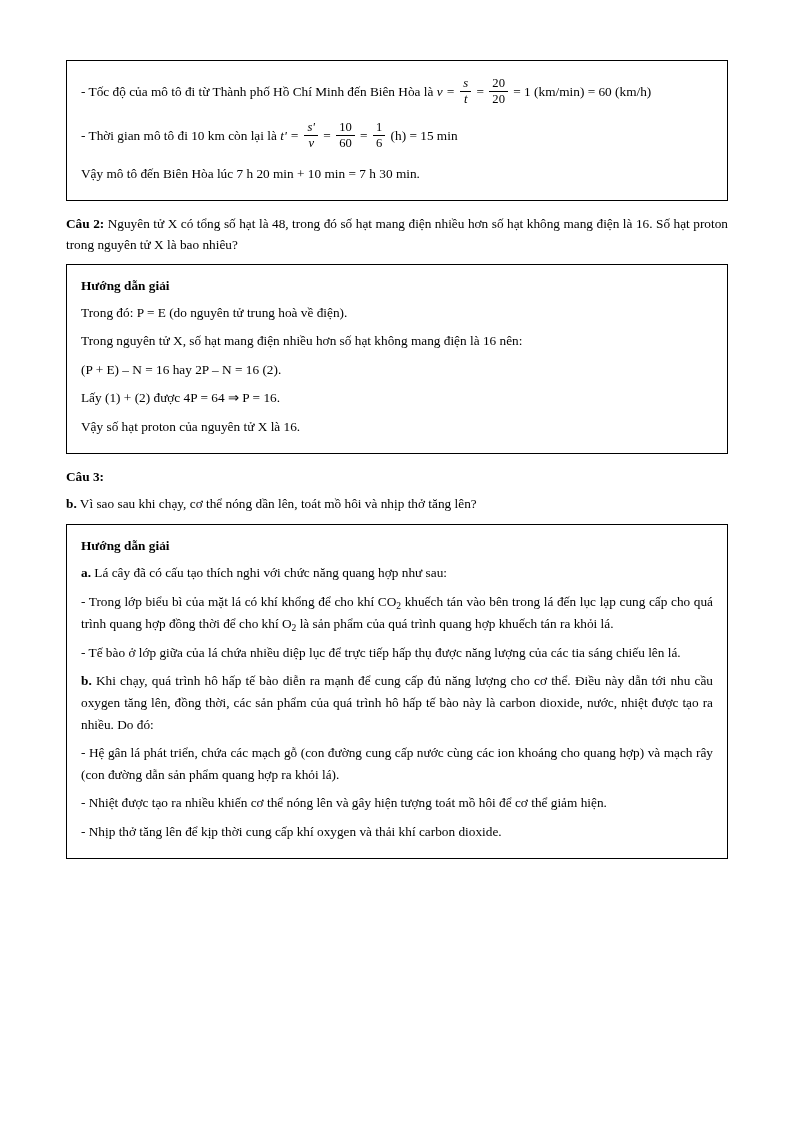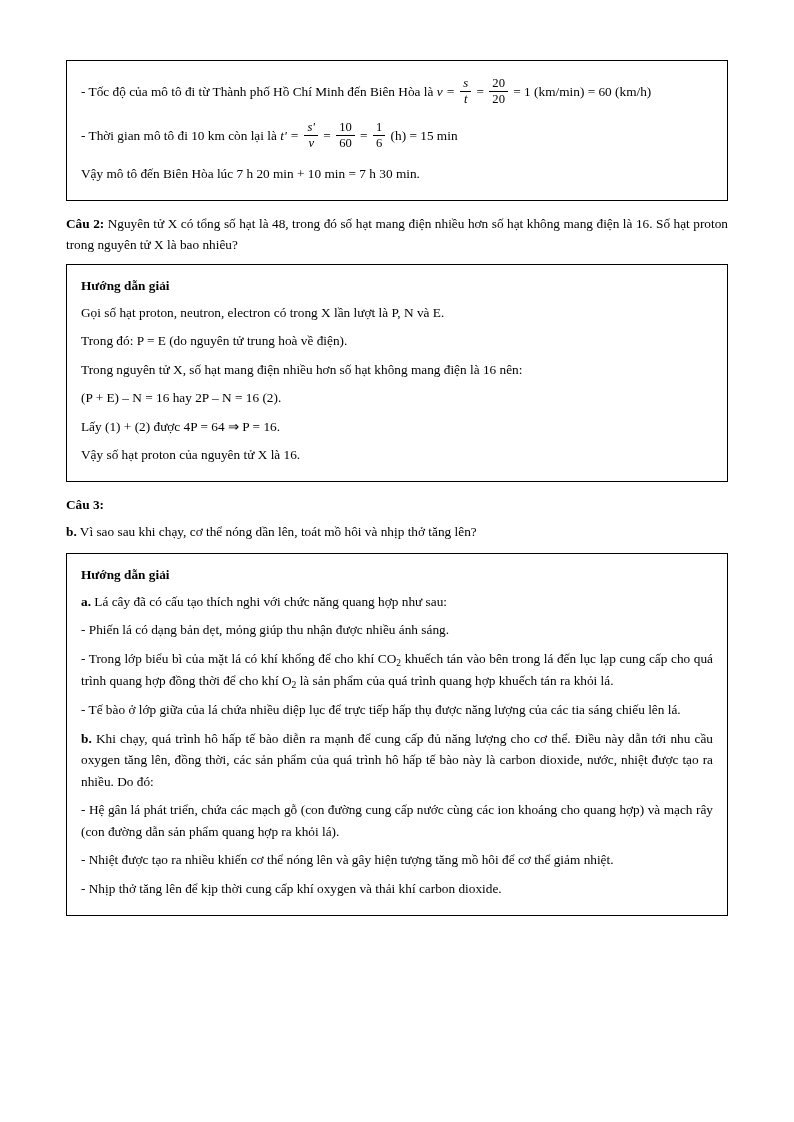--- a/index.html
+++ b/index.html
@@ -129,21 +129,20 @@
 
   <div class="q-line justify">
     <span class="bold">Câu 2:</span>
     <span>Nguyên tử X có tổng số hạt là 48, trong đó số hạt mang điện nhiều hơn số hạt không mang điện là 16. Số hạt proton trong nguyên tử X là bao nhiêu?</span>
   </div>
 
   <div class="spacer-sm"></div>
 
   <div class="box">
     <div class="guide-title">Hướng dẫn giải</div>
-    <div class="line">Gọi số hạt proton, neutron, electron có trong X lần lượt là P, N và E.</div>
     <div class="line">Trong đó: P = E (do nguyên tử trung hoà về điện).</div>
     <div class="line">Trong nguyên tử X, số hạt mang điện nhiều hơn số hạt không mang điện là 16 nên:</div>
     <div class="line">(P + E) – N = 16 hay 2P – N = 16 (2).</div>
     <div class="line">Lấy (1) + (2) được 4P = 64 ⇒ P = 16.</div>
     <div class="line">Vậy số hạt proton của nguyên tử X là 16.</div>
   </div>
 
   <div class="spacer-sm"></div>
 
   <div class="q-line">
@@ -157,32 +156,31 @@
   <div class="spacer-sm"></div>
 
   <div class="box">
     <div class="guide-title">Hướng dẫn giải</div>
 
     <div class="line justify">
       <span class="bold">a.</span>
       <span>Lá cây đã có cấu tạo thích nghi với chức năng quang hợp như sau:</span>
     </div>
 
-    <div class="line justify">- Phiến lá có dạng bản dẹt, mỏng giúp thu nhận được nhiều ánh sáng.</div>
 
     <div class="line justify">
       <span>- Trong lớp biểu bì của mặt lá có khí khổng để cho khí CO</span><sub>2</sub><span> khuếch tán vào bên trong lá đến lục lạp cung cấp cho quá trình quang hợp đồng thời để cho khí O</span><sub>2</sub><span> là sản phẩm của quá trình quang hợp khuếch tán ra khỏi lá.</span>
     </div>
 
     <div class="line justify">- Tế bào ở lớp giữa của lá chứa nhiều diệp lục để trực tiếp hấp thụ được năng lượng của các tia sáng chiếu lên lá.</div>
 
     <div class="line justify">
       <span class="bold">b.</span>
       <span>Khi chạy, quá trình hô hấp tế bào diễn ra mạnh để cung cấp đủ năng lượng cho cơ thể. Điều này dẫn tới nhu cầu oxygen tăng lên, đồng thời, các sản phẩm của quá trình hô hấp tế bào này là carbon dioxide, nước, nhiệt được tạo ra nhiều. Do đó:</span>
     </div>
 
     <div class="line justify">- Hệ gân lá phát triển, chứa các mạch gỗ (con đường cung cấp nước cùng các ion khoáng cho quang hợp) và mạch rây (con đường dẫn sản phẩm quang hợp ra khỏi lá).</div>
 
-    <div class="line justify">- Nhiệt được tạo ra nhiều khiến cơ thể nóng lên và gây hiện tượng tăng mồ hôi để cơ thể giảm nhiệt.</div>
+    <div class="line justify">- Nhiệt được tạo ra nhiều khiến cơ thể nóng lên và gây hiện tượng toát mồ hôi để cơ thể giảm hiện.</div>
     <div class="line justify">- Nhịp thở tăng lên để kịp thời cung cấp khí oxygen và thải khí carbon dioxide.</div>
   </div>
 
 </div>
 
 </body></html>

